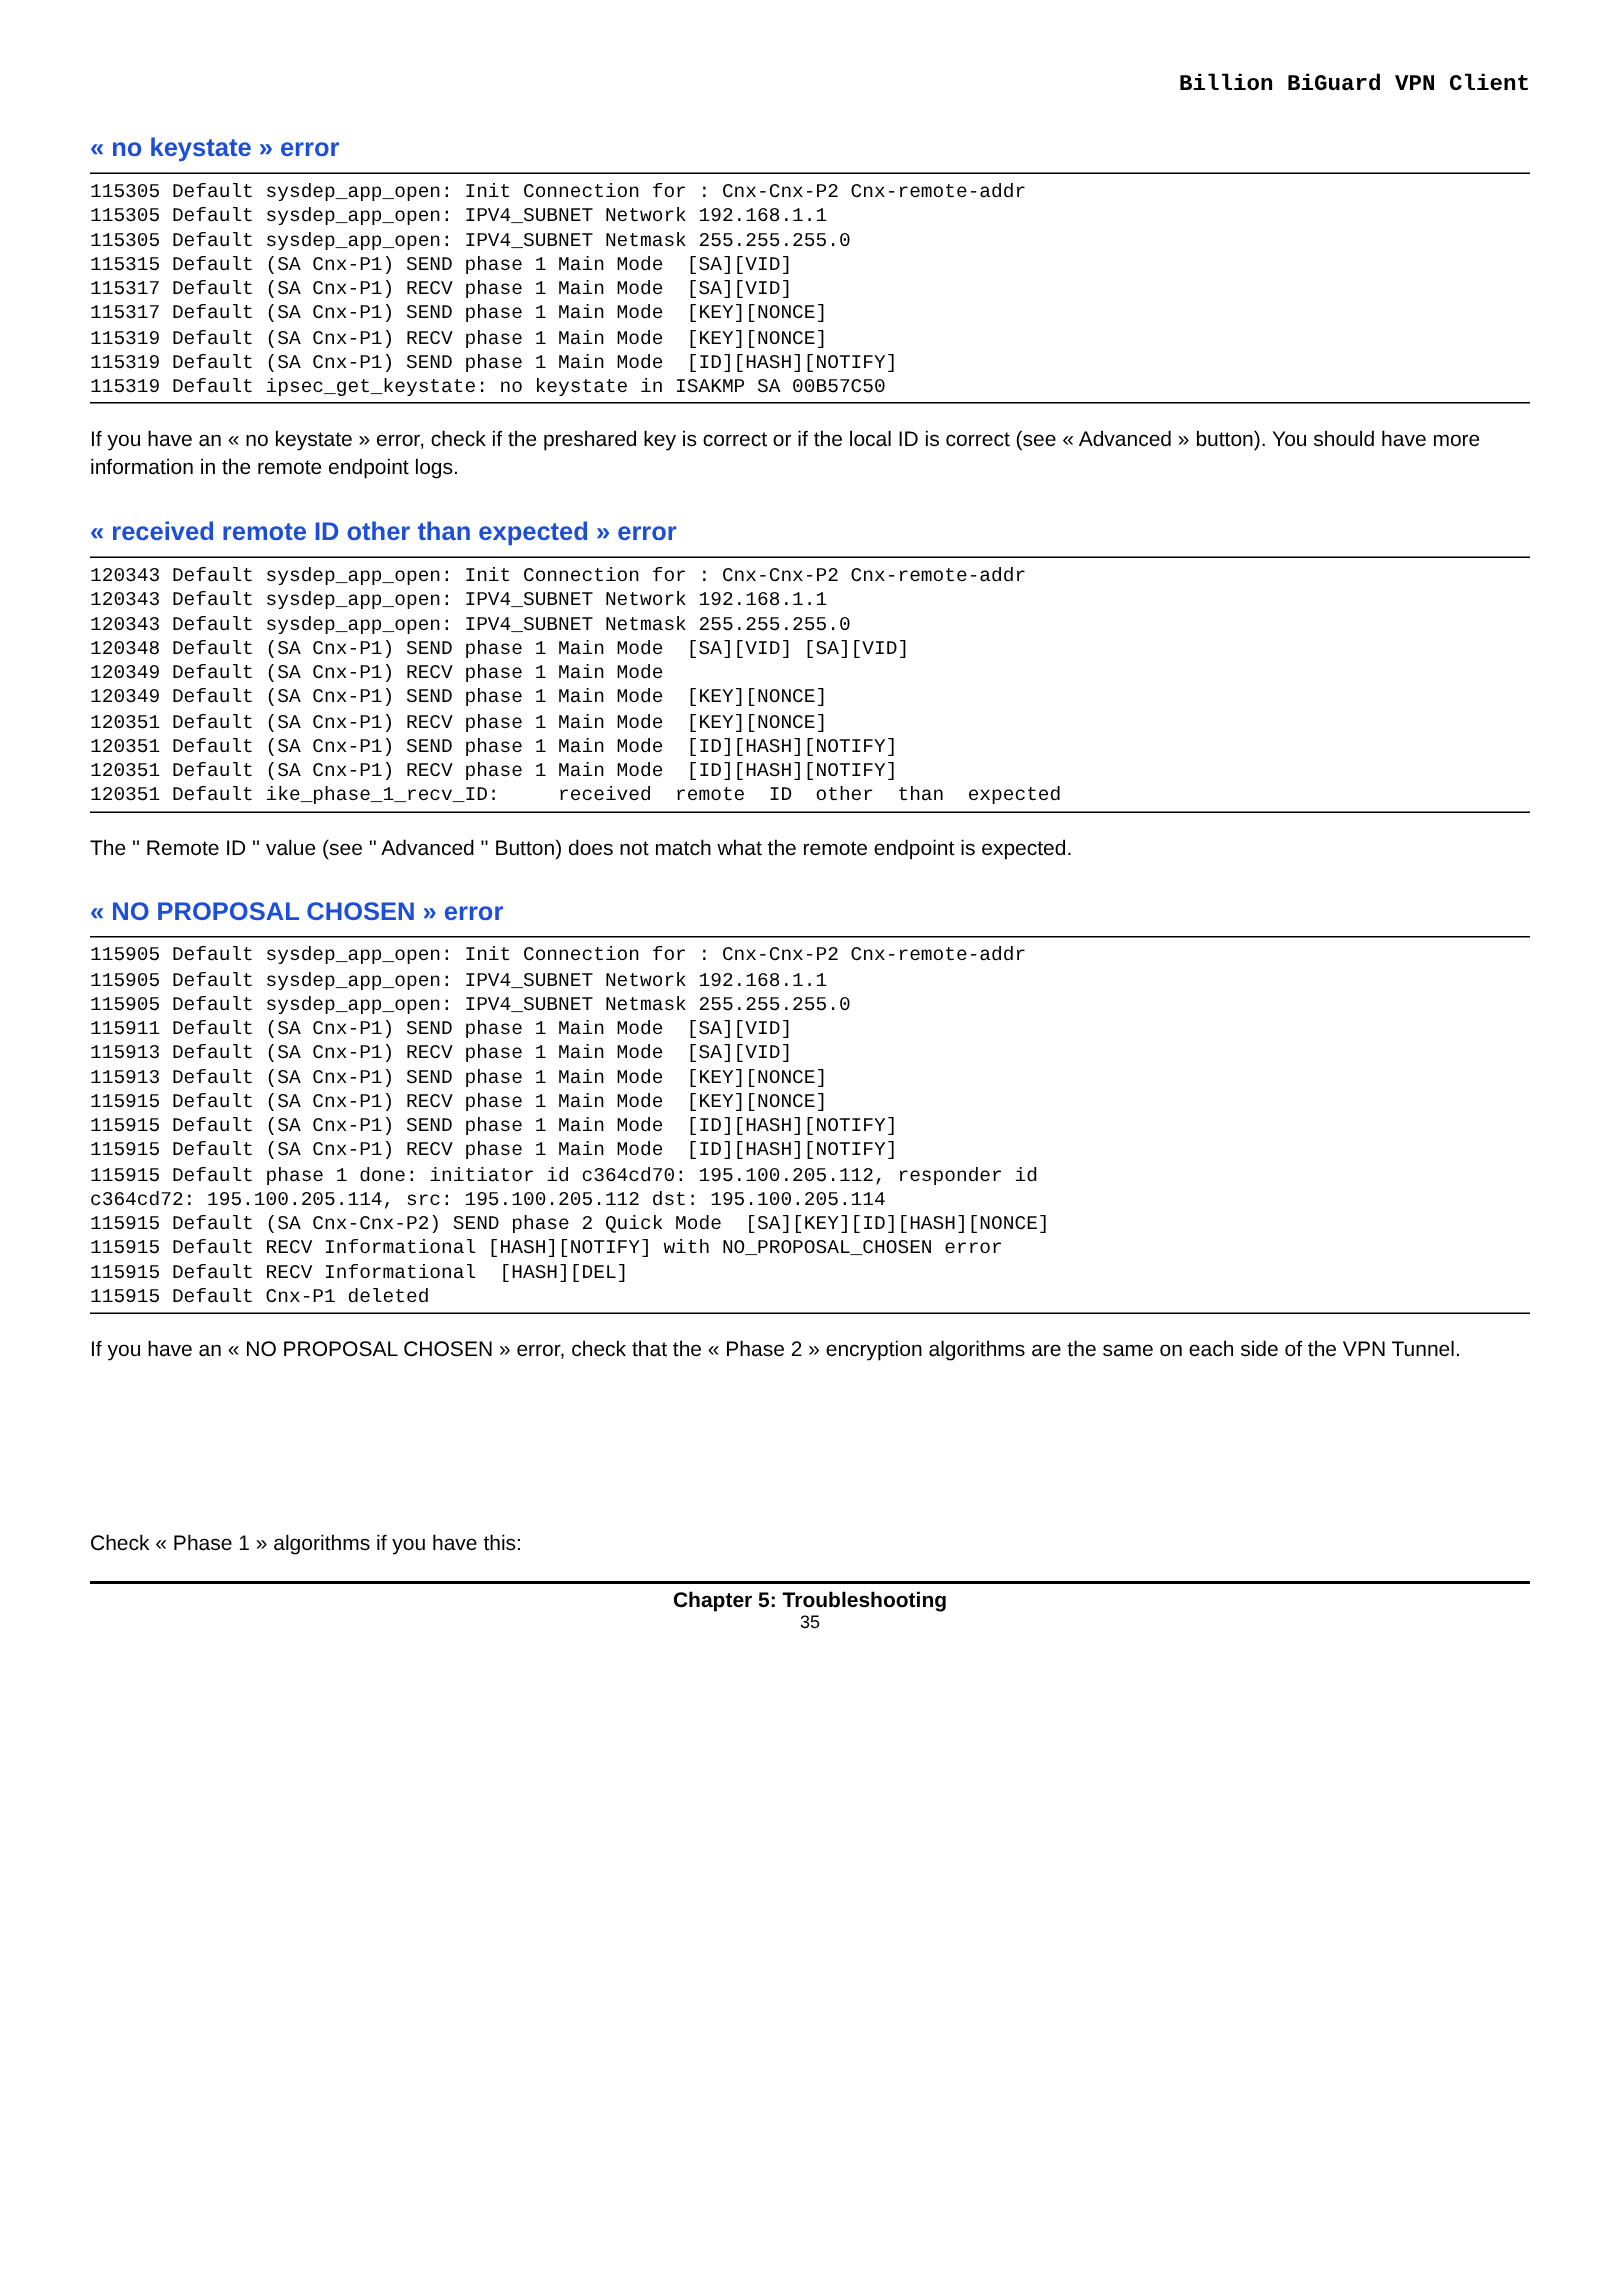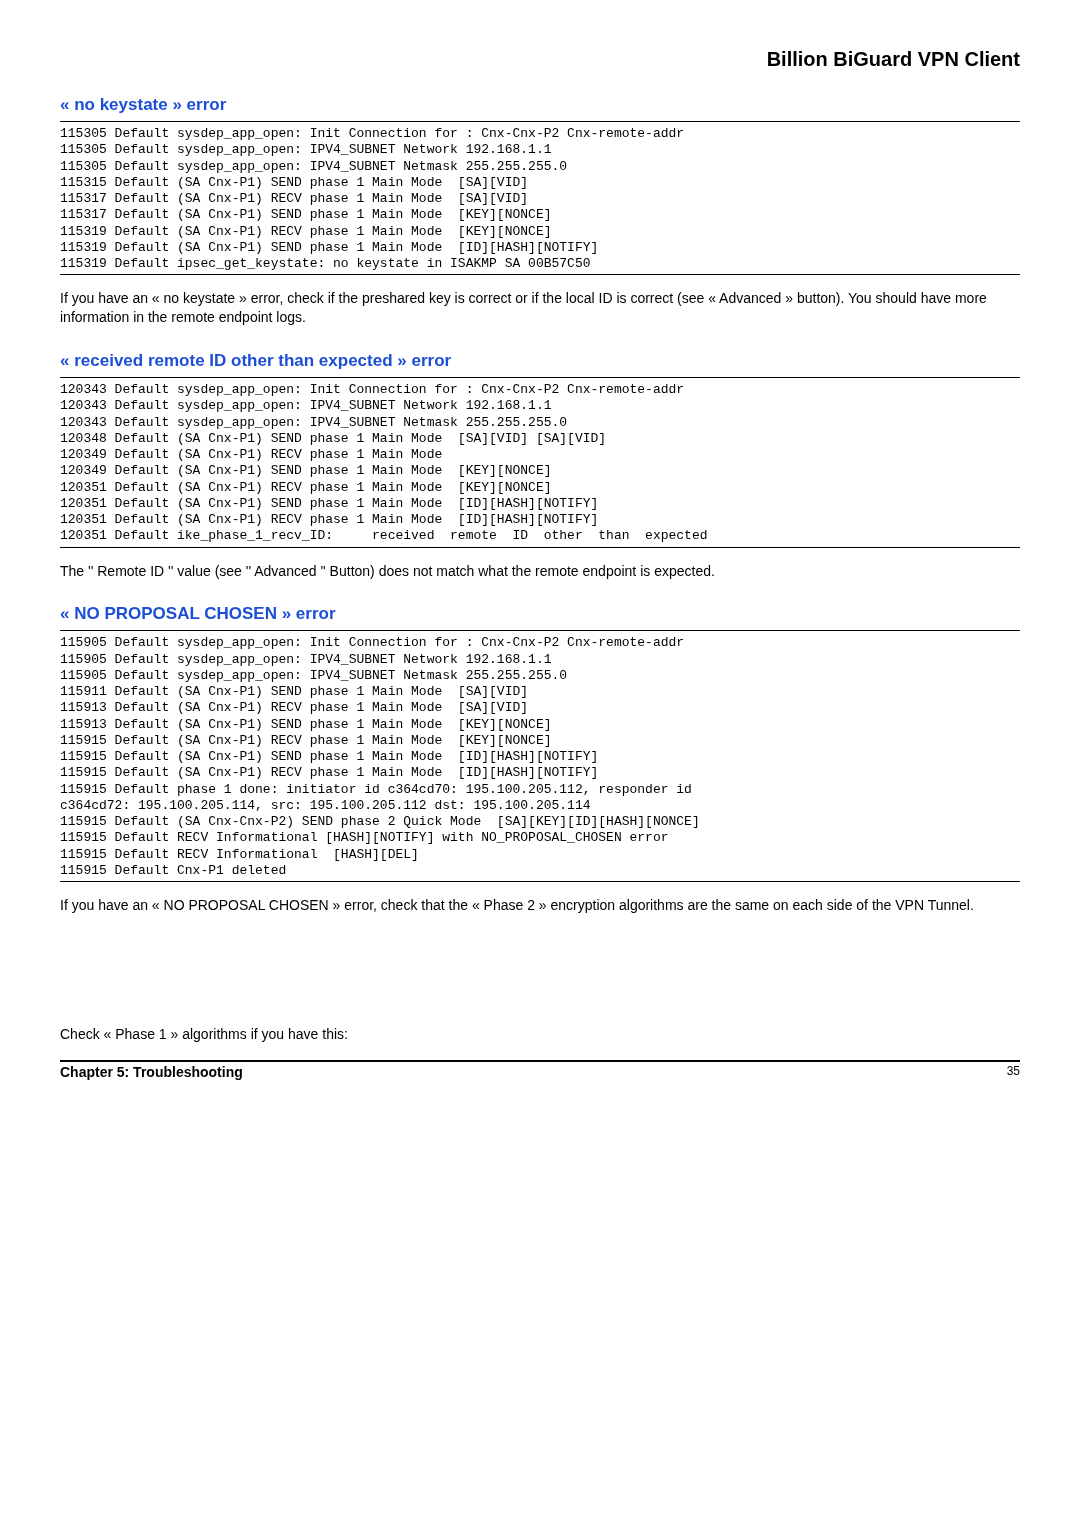--- a/index.html
+++ b/index.html
@@ -9,22 +9,23 @@
     background: #ffffff;
     color: #000000;
     width: 1080px;
   }
   .page {
     padding: 48px 60px 20px 60px;
   }
   .header-right {
     text-align: right;
     font-weight: bold;
-    font-size: 20px;
+    font-size: 15px;
     margin-bottom: 14px;
+    font-family: Liberation Mono, monospace;
   }
   .section-title {
     color: #1d4ed8;
     font-weight: bold;
     font-size: 17px;
     margin-top: 24px;
     margin-bottom: 6px;
   }
   .hr-line {
     border: none;
@@ -52,22 +53,23 @@
     margin-top: 110px;
   }
   .footer-line {
     border: none;
     border-top: 2px solid #000;
     margin: 4px 0 2px 0;
   }
   .footer-row {
     display: flex;
     justify-content: space-between;
-    align-items: flex-start;
+    align-items: center;
     font-size: 14px;
+    flex-direction: column;
   }
   .footer-chapter {
     font-weight: bold;
   }
   .footer-page {
     font-size: 12px;
   }
 </style>
 </head>
 <body>

